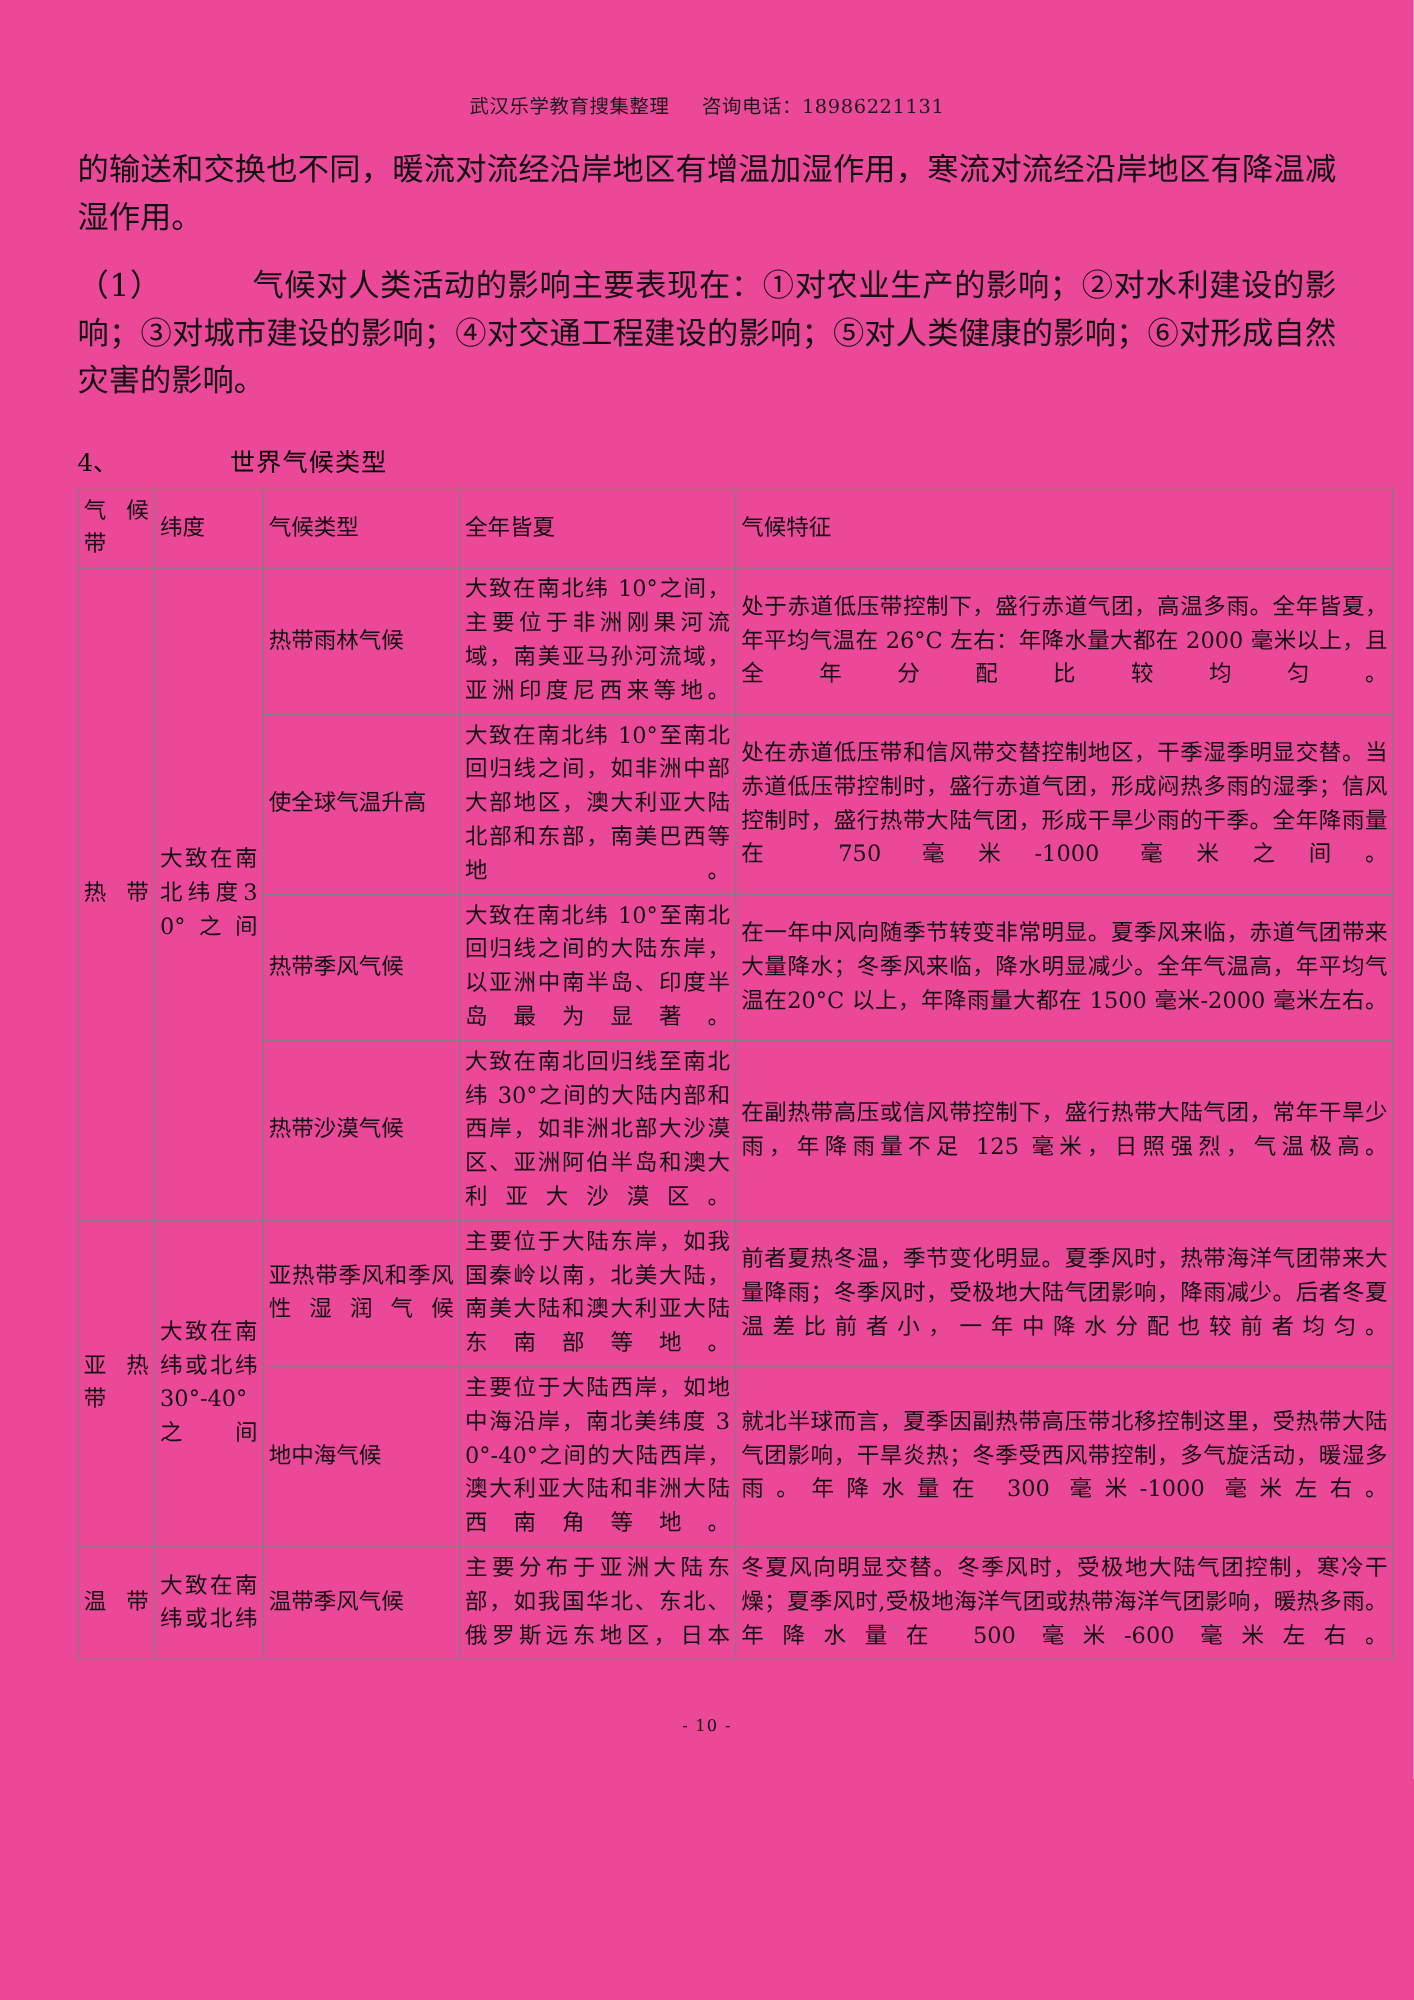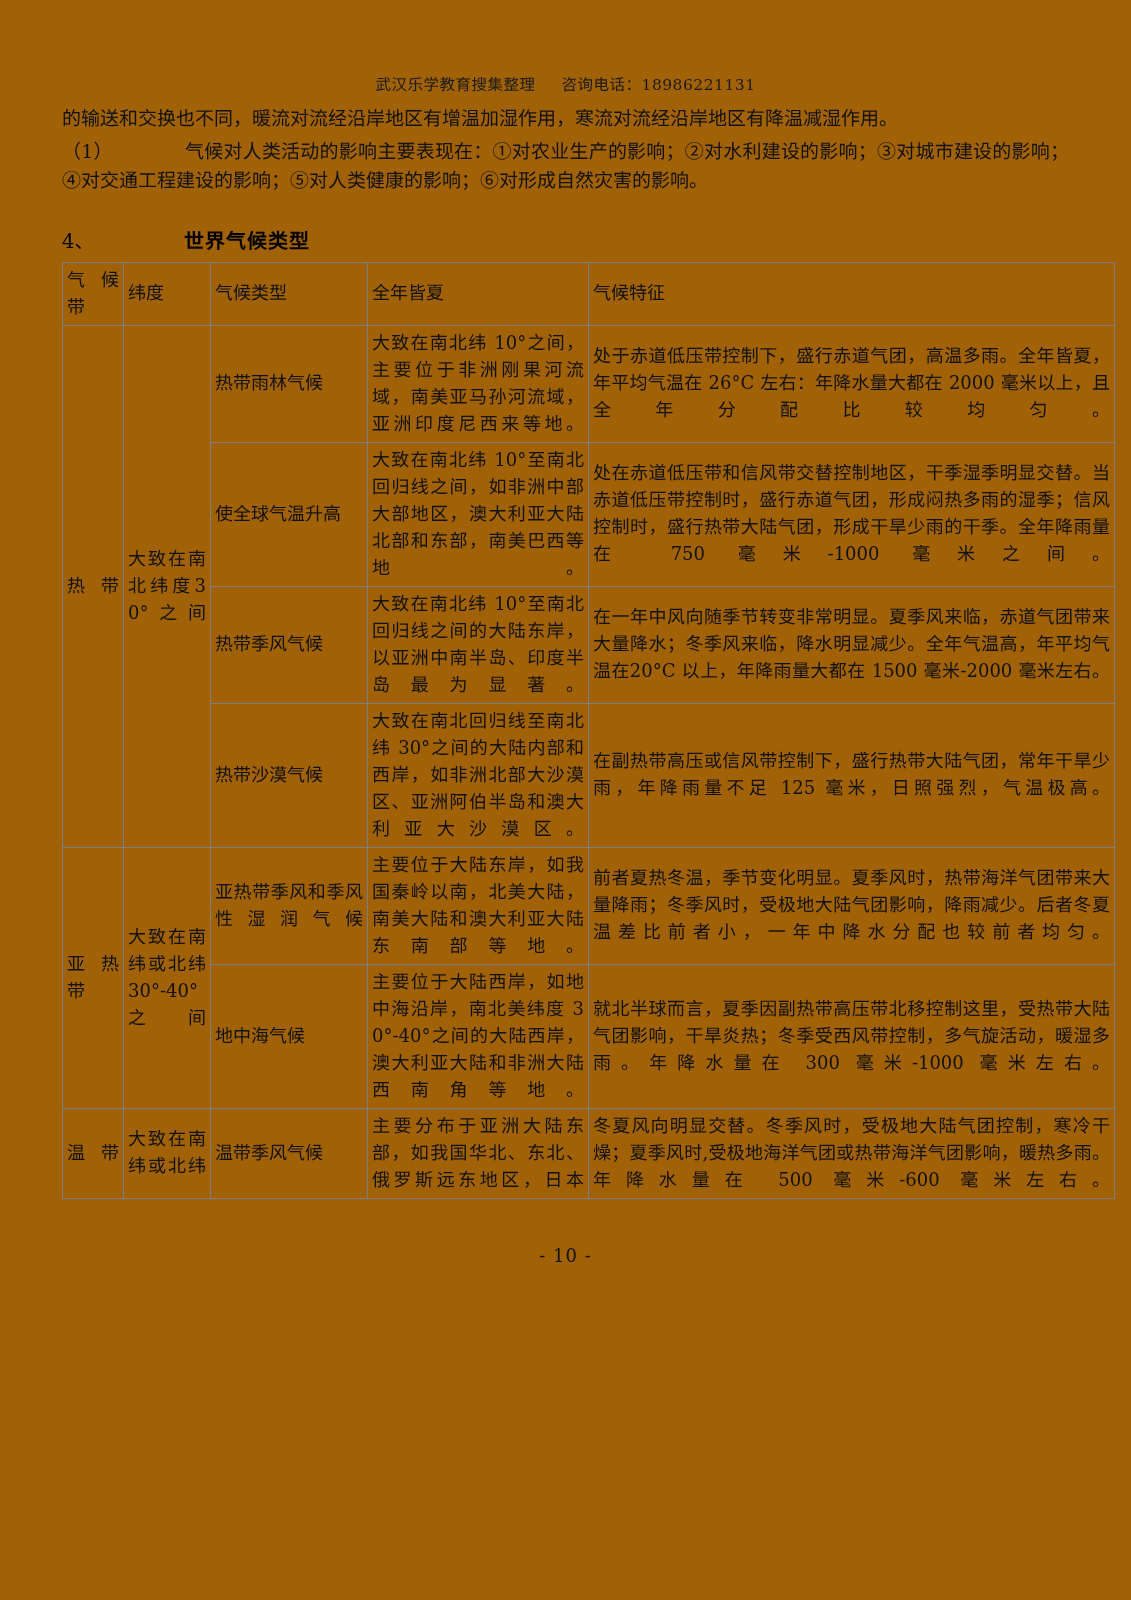--- a/index.html
+++ b/index.html
@@ -8,42 +8,42 @@
     background: #ffffff;
   }
   body {
     font-family: "DejaVu Serif", "Liberation Serif", serif;
     color: #000000;
   }
   .page {
     width: 1131px;
     min-height: 1600px;
     margin: 0 auto;
-    background: #a16207;
+    background: #ec4899;
     position: relative;
     box-sizing: border-box;
     padding: 0;
   }
   .header {
     text-align: center;
     font-size: 15.5px;
     letter-spacing: 0.5px;
     padding-top: 72px;
     padding-bottom: 6px;
     color: #1a1a1a;
   }
   .header .phone-label {
     margin-left: 26px;
   }
   .content {
     padding: 0 62px 0 62px;
   }
   p.para {
-    margin: 4px 0 2px 0;
-    font-size: 19px;
+    margin: 17px 0 2px 0;
+    font-size: 25px;
     line-height: 1.52;
     text-align: justify;
     text-justify: inter-ideograph;
     color: #111111;
   }
   p.indent1 {
     text-indent: 0;
   }
   .gap {
     display: inline-block;
@@ -53,21 +53,21 @@
     margin-top: 30px;
     margin-bottom: 8px;
     font-size: 20px;
     display: flex;
     align-items: baseline;
   }
   .section-num {
     font-size: 19.5px;
   }
   .section-title {
-    font-weight: bold;
+    font-weight: normal;
     font-size: 20px;
     margin-left: 90px;
     letter-spacing: 1px;
   }
   table.climate {
     border-collapse: collapse;
     width: 1007px;
     table-layout: fixed;
     margin-top: 2px;
     padding-left: 20px;
@@ -93,21 +93,21 @@
     text-align-last: justify;
   }
   .just-head {
     text-align: justify;
     text-justify: inter-ideograph;
     text-align-last: justify;
   }
   .vtop { vertical-align: top; }
   .footer {
     text-align: center;
-    font-size: 18px;
+    font-size: 13px;
     margin-top: 46px;
     letter-spacing: 1px;
     color: #111111;
   }
 </style>
 </head>
 <body>
 
 <div class="page">
 

